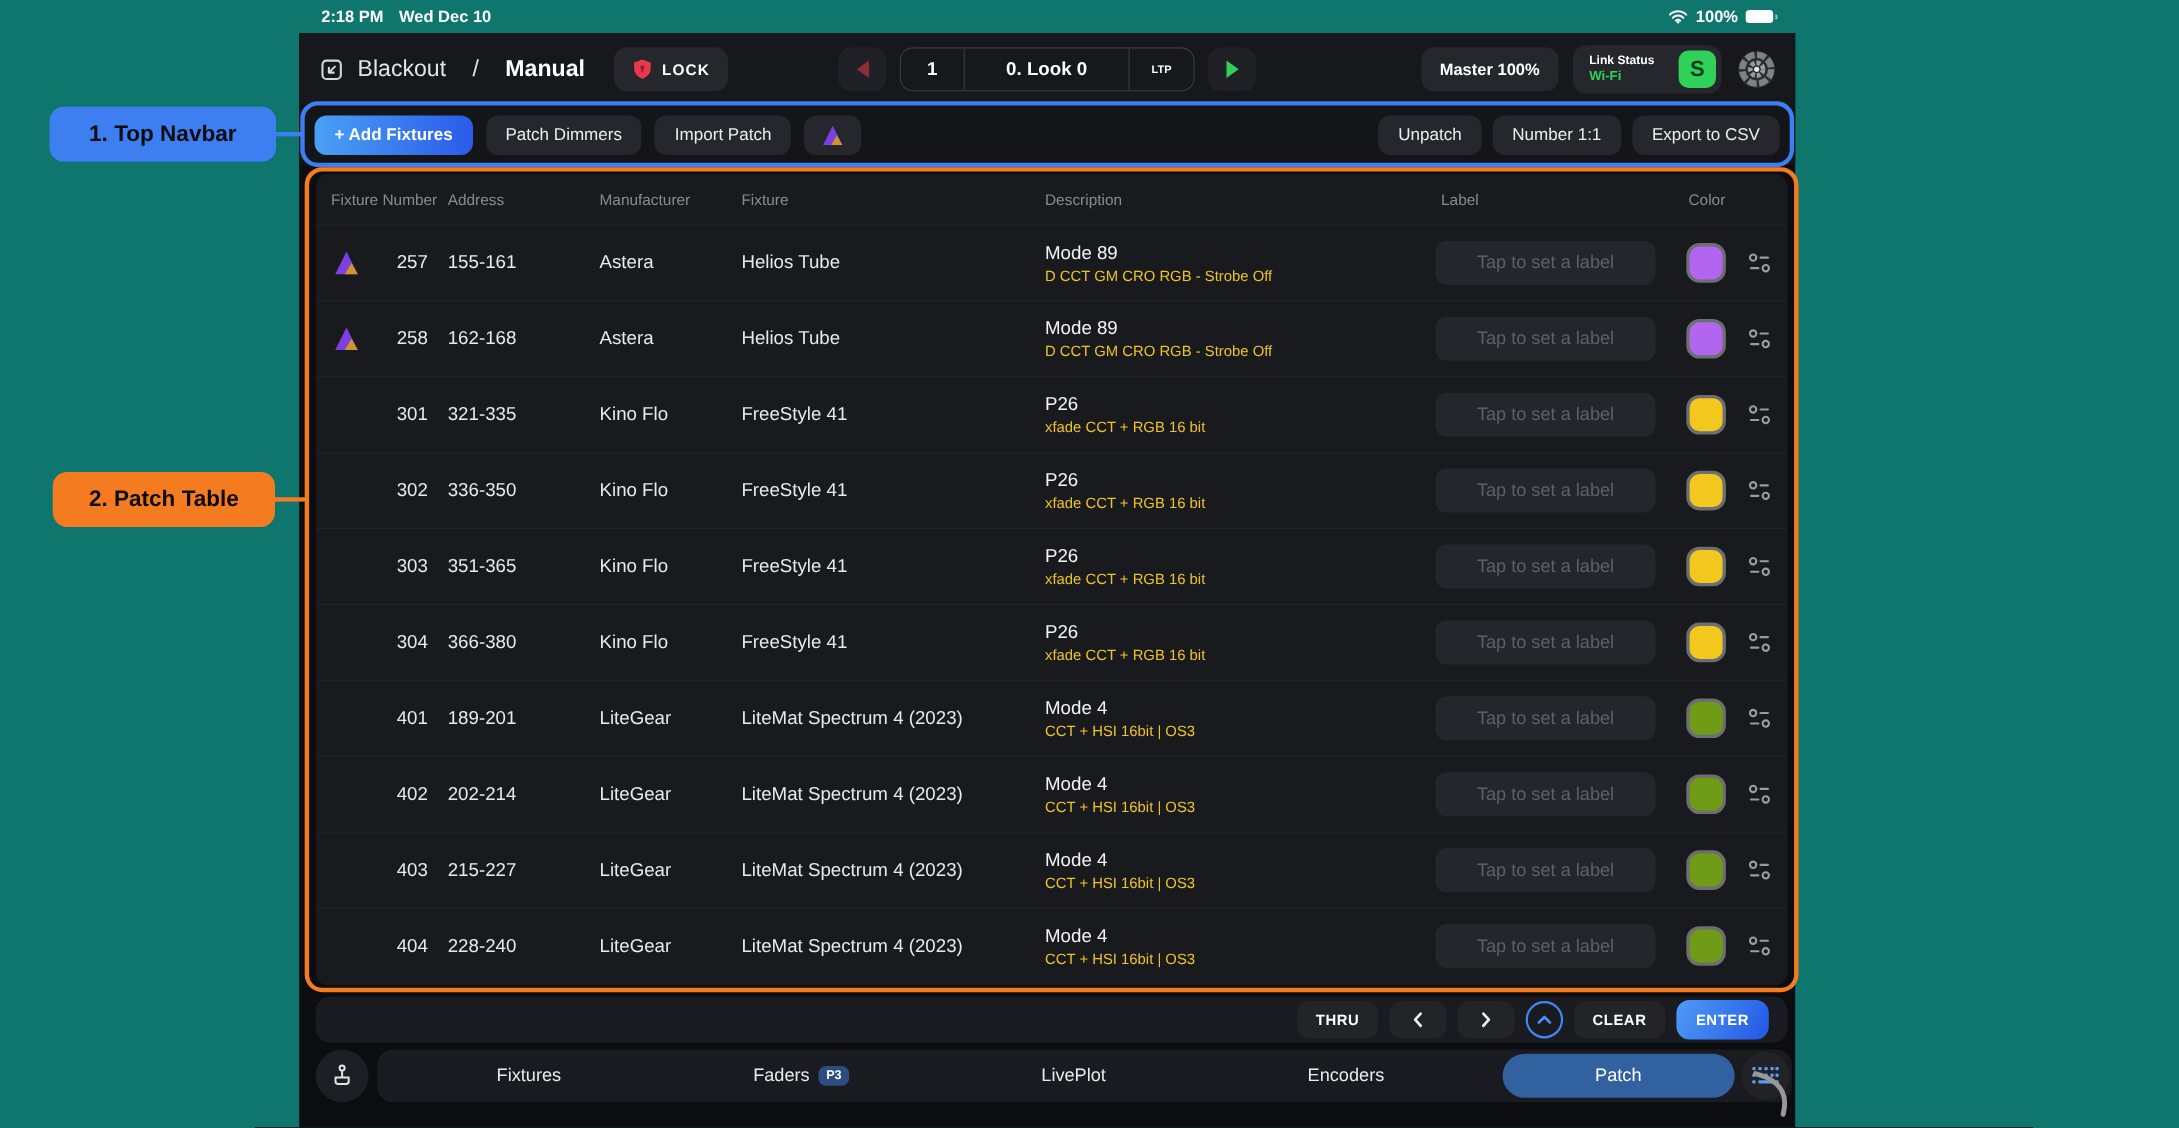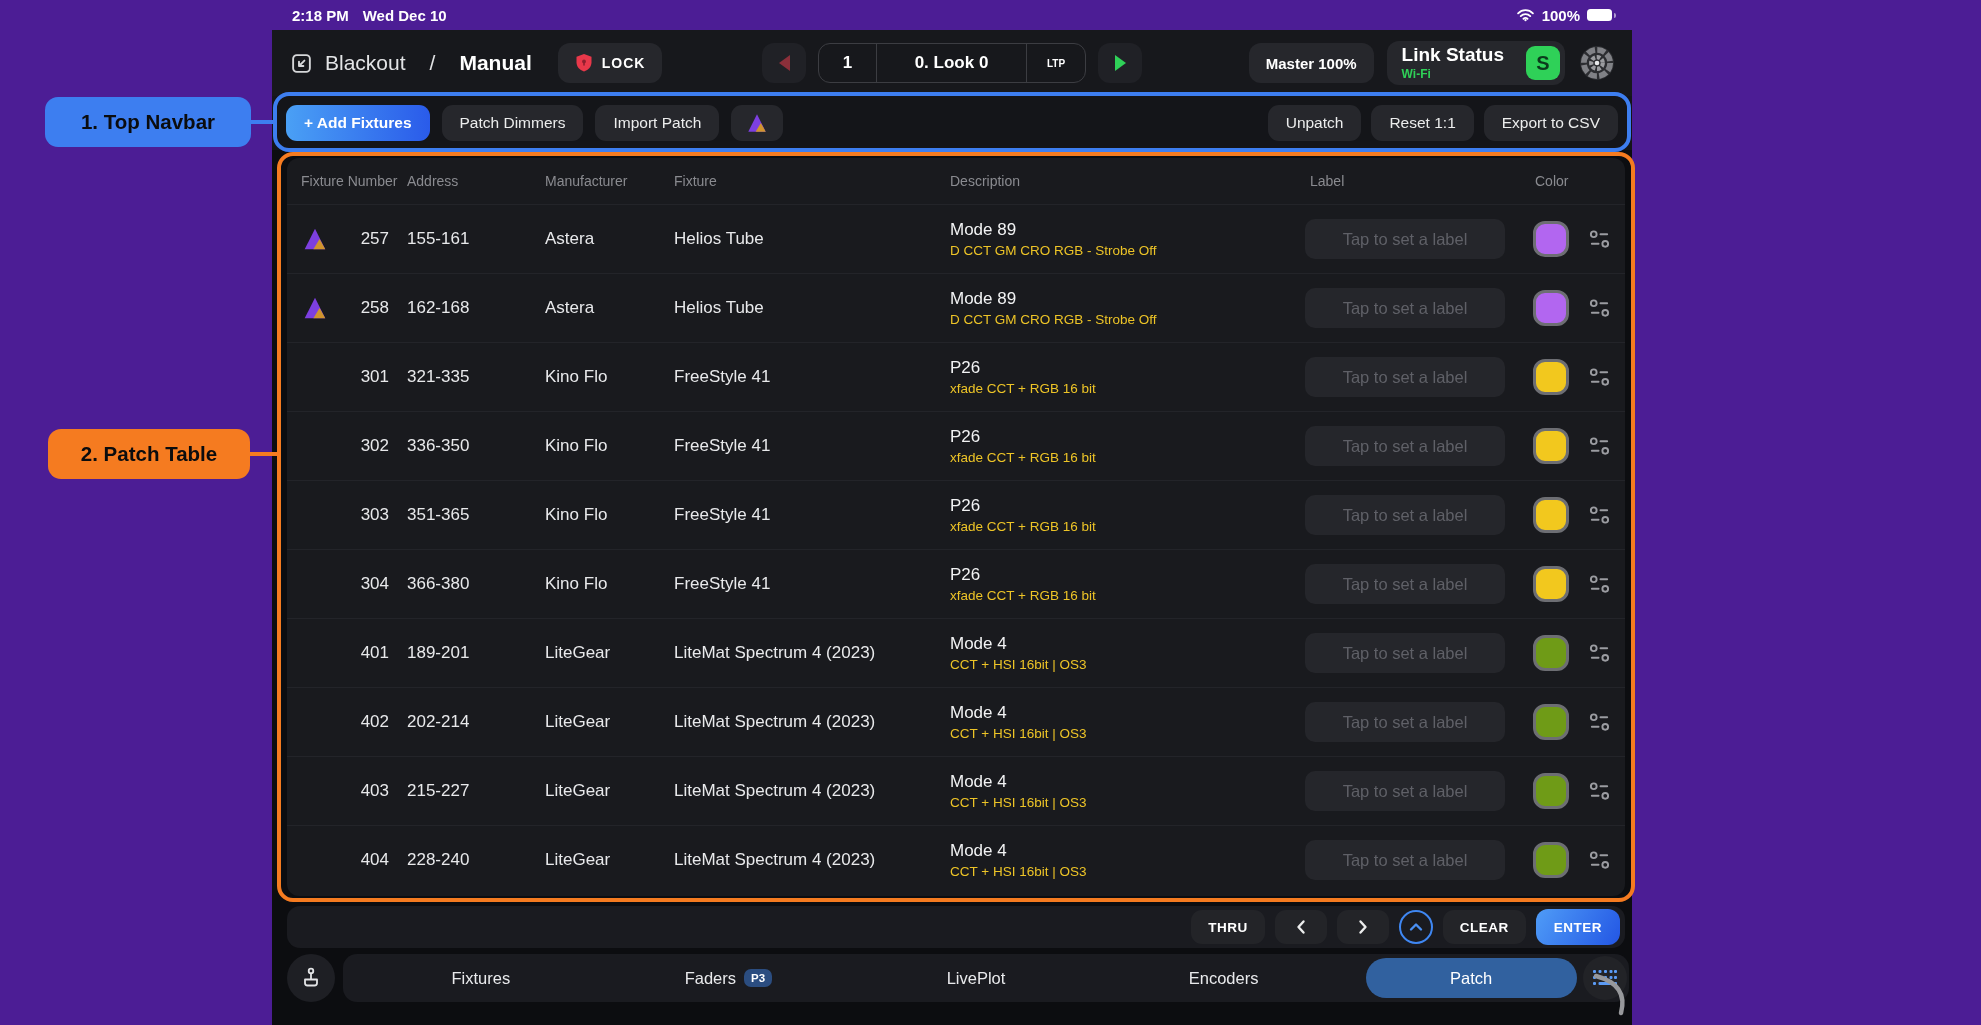--- a/index.html
+++ b/index.html
@@ -1,18 +1,18 @@
 <!DOCTYPE html>
 <html><head>
 <meta charset="utf-8">
 <style>
   * { margin:0; padding:0; box-sizing:border-box; }
   html,body { background:#000; }
   body { font-family:"Liberation Sans", sans-serif; }
-  .canvas { position:relative; width:1981px; height:1025px; background:#4c1d95; overflow:hidden; }
+  .canvas { position:relative; width:1981px; height:1025px; background:#0f766e; overflow:hidden; }
   .abs { position:absolute; }
 
   
   .statusbar { left:272px; top:0; width:1360px; height:30px; display:flex; align-items:center;
     justify-content:space-between; padding:0 20px; color:#fff; font-size:15px; font-weight:700; }
   .sb-left { display:flex; gap:14px; }
   .sb-right { display:flex; align-items:center; gap:7px; }
   .battery { width:25px; height:12px; background:#fff; border-radius:3.5px; position:relative; }
   .battery::after { content:""; position:absolute; right:-4px; top:3.5px; width:2.5px; height:5px;
     background:rgba(255,255,255,.55); border-radius:0 2px 2px 0; }
@@ -40,21 +40,21 @@
   .cue-cell { display:flex; align-items:center; justify-content:center; font-weight:700; }
   .cue-idx { width:58px; font-size:17px; border-right:1.5px solid #3c3d42; }
   .cue-name { width:150px; font-size:17px; border-right:1.5px solid #3c3d42; }
   .cue-mode { width:58px; font-size:10px; }
   .hdr-right { position:absolute; right:16px; top:0; height:100%; display:flex; align-items:center; gap:13px; }
   .master-pill { background:#26272c; border-radius:12px; height:40px; padding:4px 17px; display:flex;
     align-items:center; color:#fff; font-size:15px; font-weight:700; }
   .link-pill { background:#26272c; border-radius:12px; height:44px; padding:0 5px 0 15px; display:flex;
     align-items:center; gap:22px; }
   .link-texts { display:flex; flex-direction:column; line-height:1.2; }
-  .link-title { color:#fff; font-size:19px; font-weight:700; }
+  .link-title { color:#fff; font-size:11px; font-weight:700; }
   .link-sub { color:#2fd158; font-size:12px; font-weight:600; }
   .s-badge { width:34px; height:34px; border-radius:9px; background:#2fd158; display:flex; align-items:center;
     justify-content:center; color:#0b3a1c; font-size:20px; font-weight:800; }
 
   
   .toolbar { left:272px; top:96px; width:1360px; height:54px; background:#141519; display:flex;
     align-items:center; padding:0 14px; gap:12px; }
   .tb-spacer { flex:1; }
   .tb-btn { height:36px; border-radius:11px; background:#26272c; color:#eceded; font-size:15.5px;
     padding:0 18px; display:flex; align-items:center; justify-content:center; border:none; white-space:nowrap; }
@@ -76,21 +76,21 @@
   .c-desc { left:663px; display:flex; flex-direction:column; gap:3px; }
   .desc-title { color:#f2f3f4; font-size:17px; }
   .desc-sub { color:#edc427; font-size:13.5px; }
   .c-label { left:1018px; width:200px; height:40px; background:#25262b; border-radius:10px;
     display:flex; align-items:center; justify-content:center; color:#5f6067; font-size:16.5px; }
   .c-swatch { left:1246px; width:36px; height:36px; border-radius:12px; border:3px solid #6d6e73; }
   .c-opts { left:1292px; width:40px; height:40px; display:flex; align-items:center; justify-content:center; }
 
   
   .cmdstrip { left:287px; top:906px; width:1338px; height:42px; background:#1a1b20; border-radius:13px;
-    display:flex; align-items:center; justify-content:flex-end; gap:10px; padding-right:5px; }
+    display:flex; align-items:center; justify-content:flex-end; gap:10px; padding-right:17px; }
   .cmd-btn { height:34px; border-radius:11px; background:#232428; color:#fff; font-size:13.5px; font-weight:700;
     letter-spacing:.5px; padding:0 17px; display:flex; align-items:center; justify-content:center; border:none; }
   .cmd-chev { width:52px; padding:0; }
   .cmd-circle { width:34px; height:34px; border-radius:50%; border:2.5px solid #3f87f2; background:transparent;
     display:flex; align-items:center; justify-content:center; padding:0; }
   .cmd-enter { height:36px; border-radius:12px; background:linear-gradient(120deg,#4f9cf7,#2356e4); padding:0 18px; }
 
   
   .joystick-btn { left:287px; top:954px; width:48px; height:48px; border-radius:50%; background:#1e1f24;
     display:flex; align-items:center; justify-content:center; }
@@ -199,21 +199,21 @@
     <button class="tb-btn">Import Patch</button>
     <button class="tb-btn tb-logo">
       <svg width="22" height="22" viewBox="0 0 24 24">
         <polygon points="12,2.5 2.5,21.5 21.5,21.5" fill="#7d3fe0"></polygon>
         <polygon points="16.2,12 21.5,21.5 10.5,21.5" fill="#d1952d"></polygon>
       </svg>
     </button>
     <span class="tb-spacer"></span>
     <div class="tb-right">
       <button class="tb-btn">Unpatch</button>
-      <button class="tb-btn">Reset 1:1</button>
+      <button class="tb-btn">Number 1:1</button>
       <button class="tb-btn">Export to CSV</button>
     </div>
   </div>
 
   <div class="abs table">
     <div class="thead">
       <span class="th" style="left:14px">Fixture Number</span>
       <span class="th" style="left:120px">Address</span>
       <span class="th" style="left:258px">Manufacturer</span>
       <span class="th" style="left:387px">Fixture</span>

